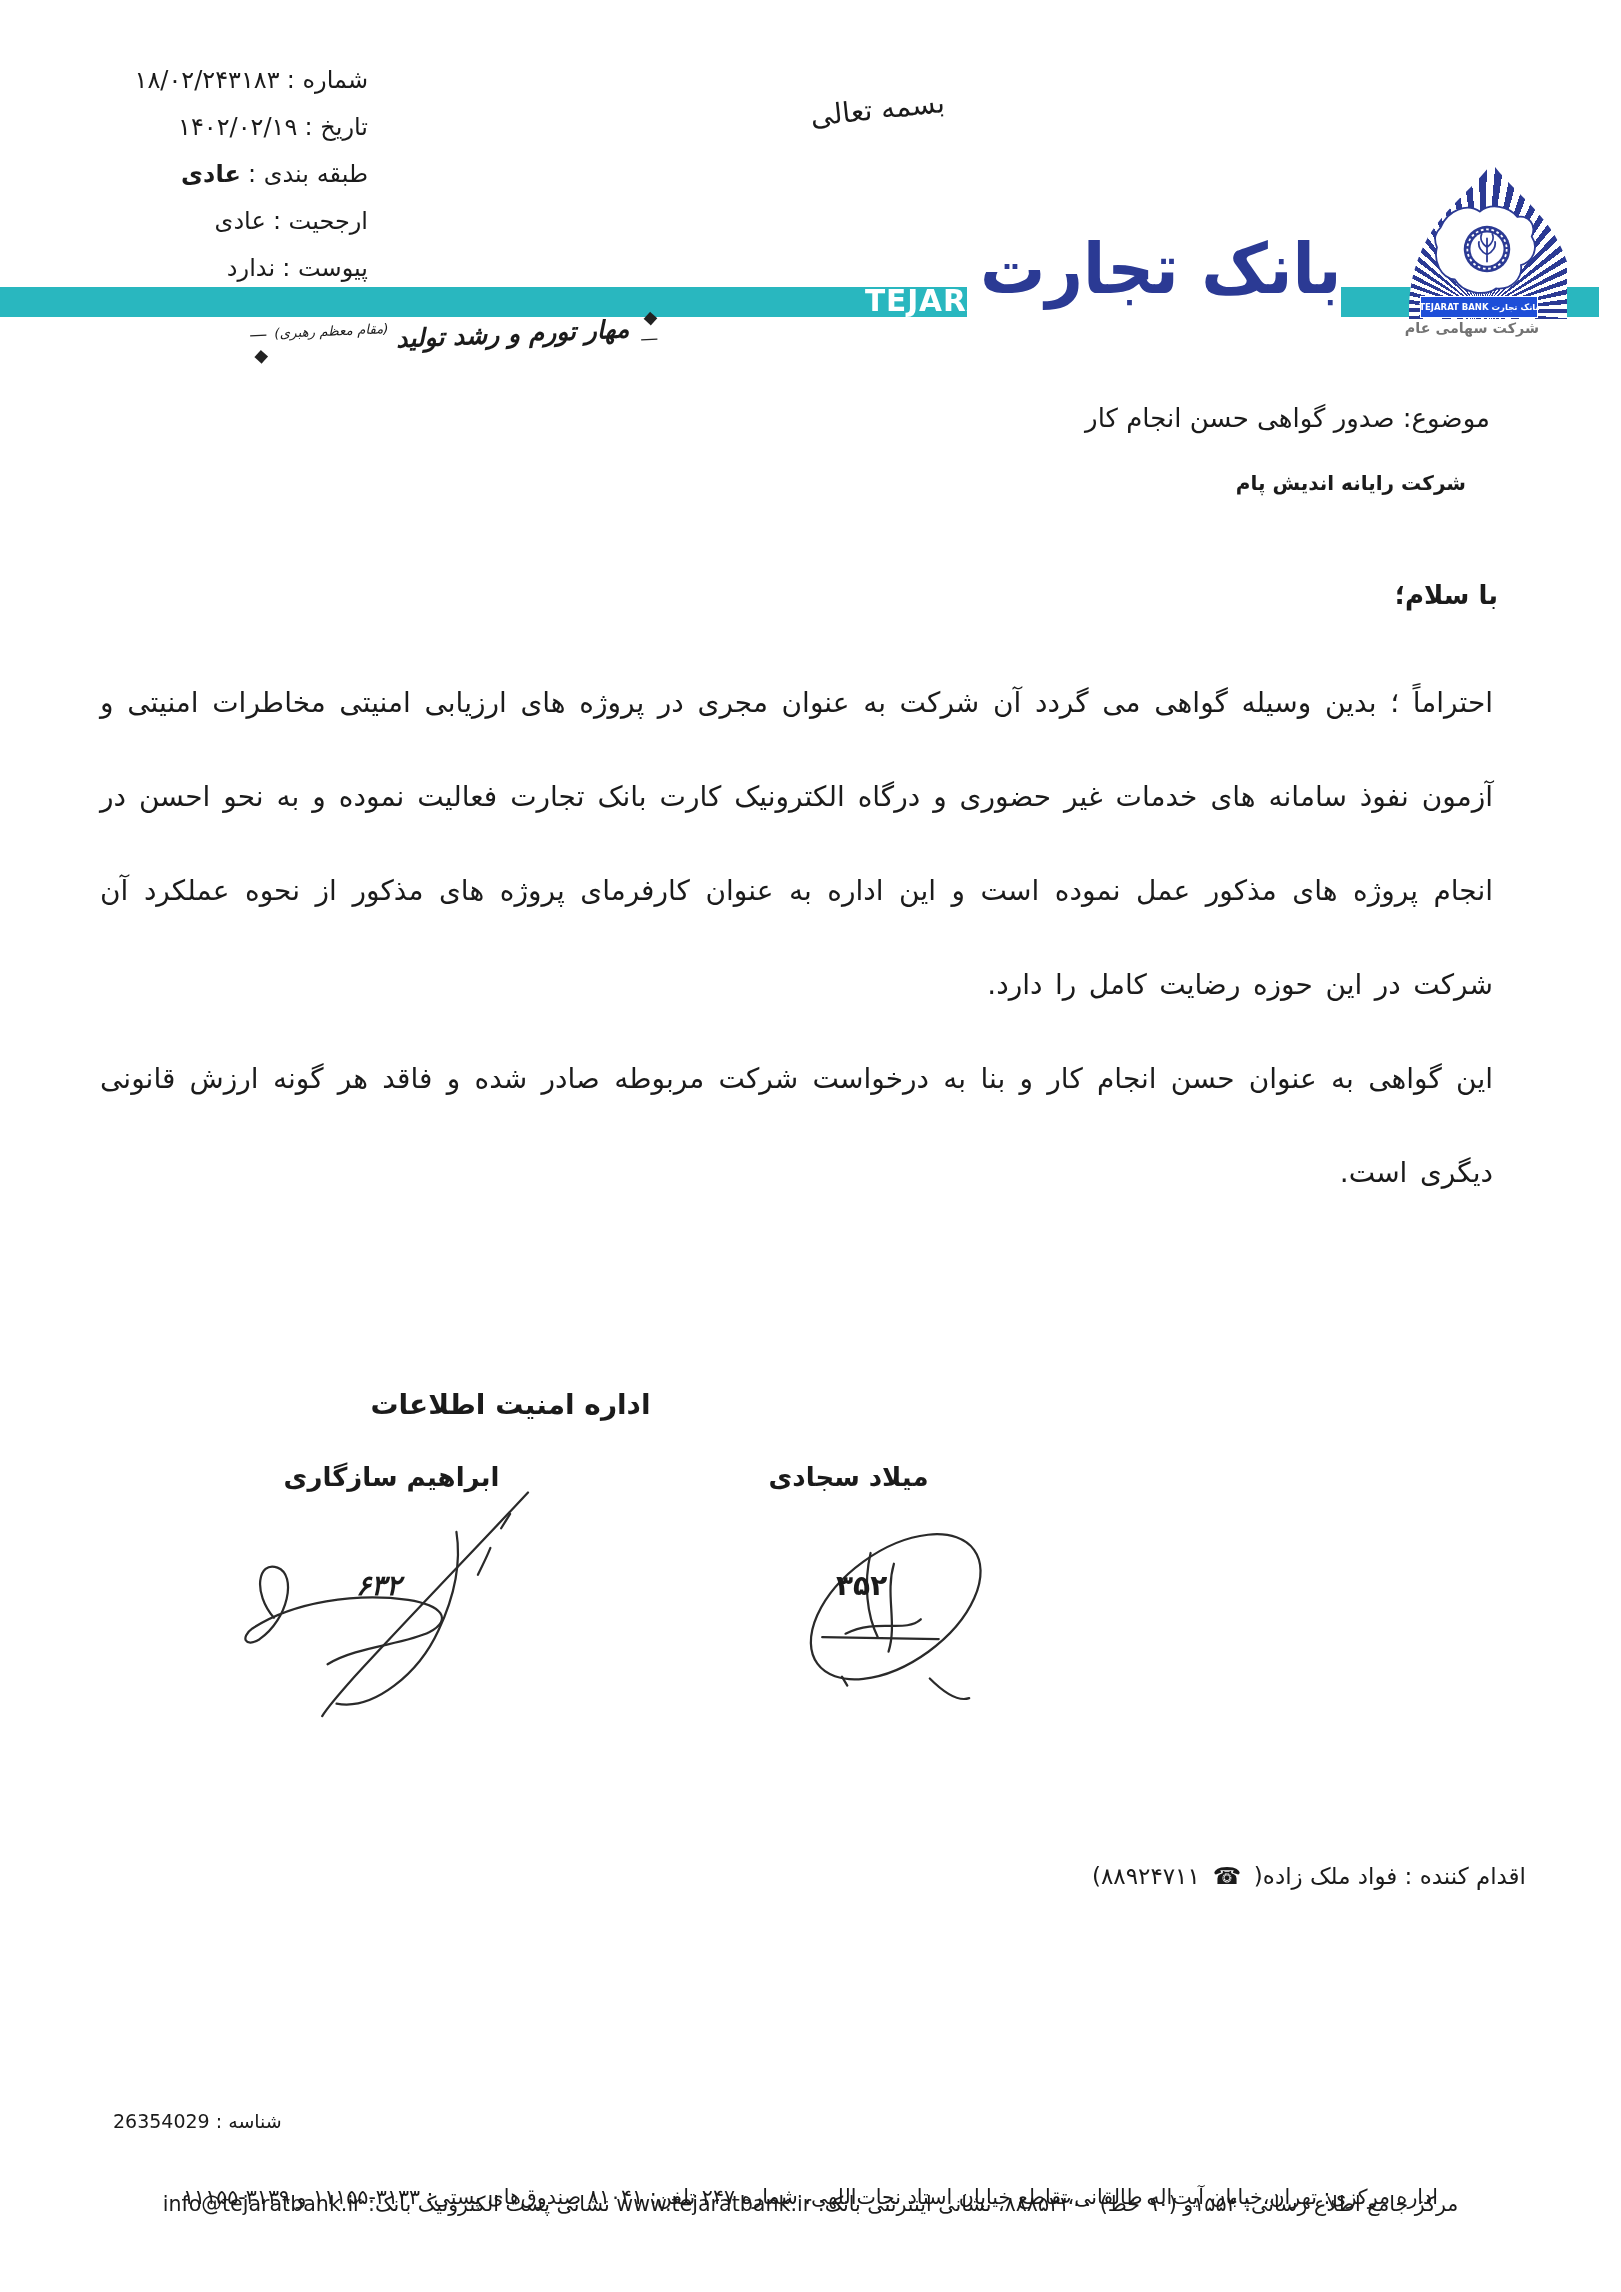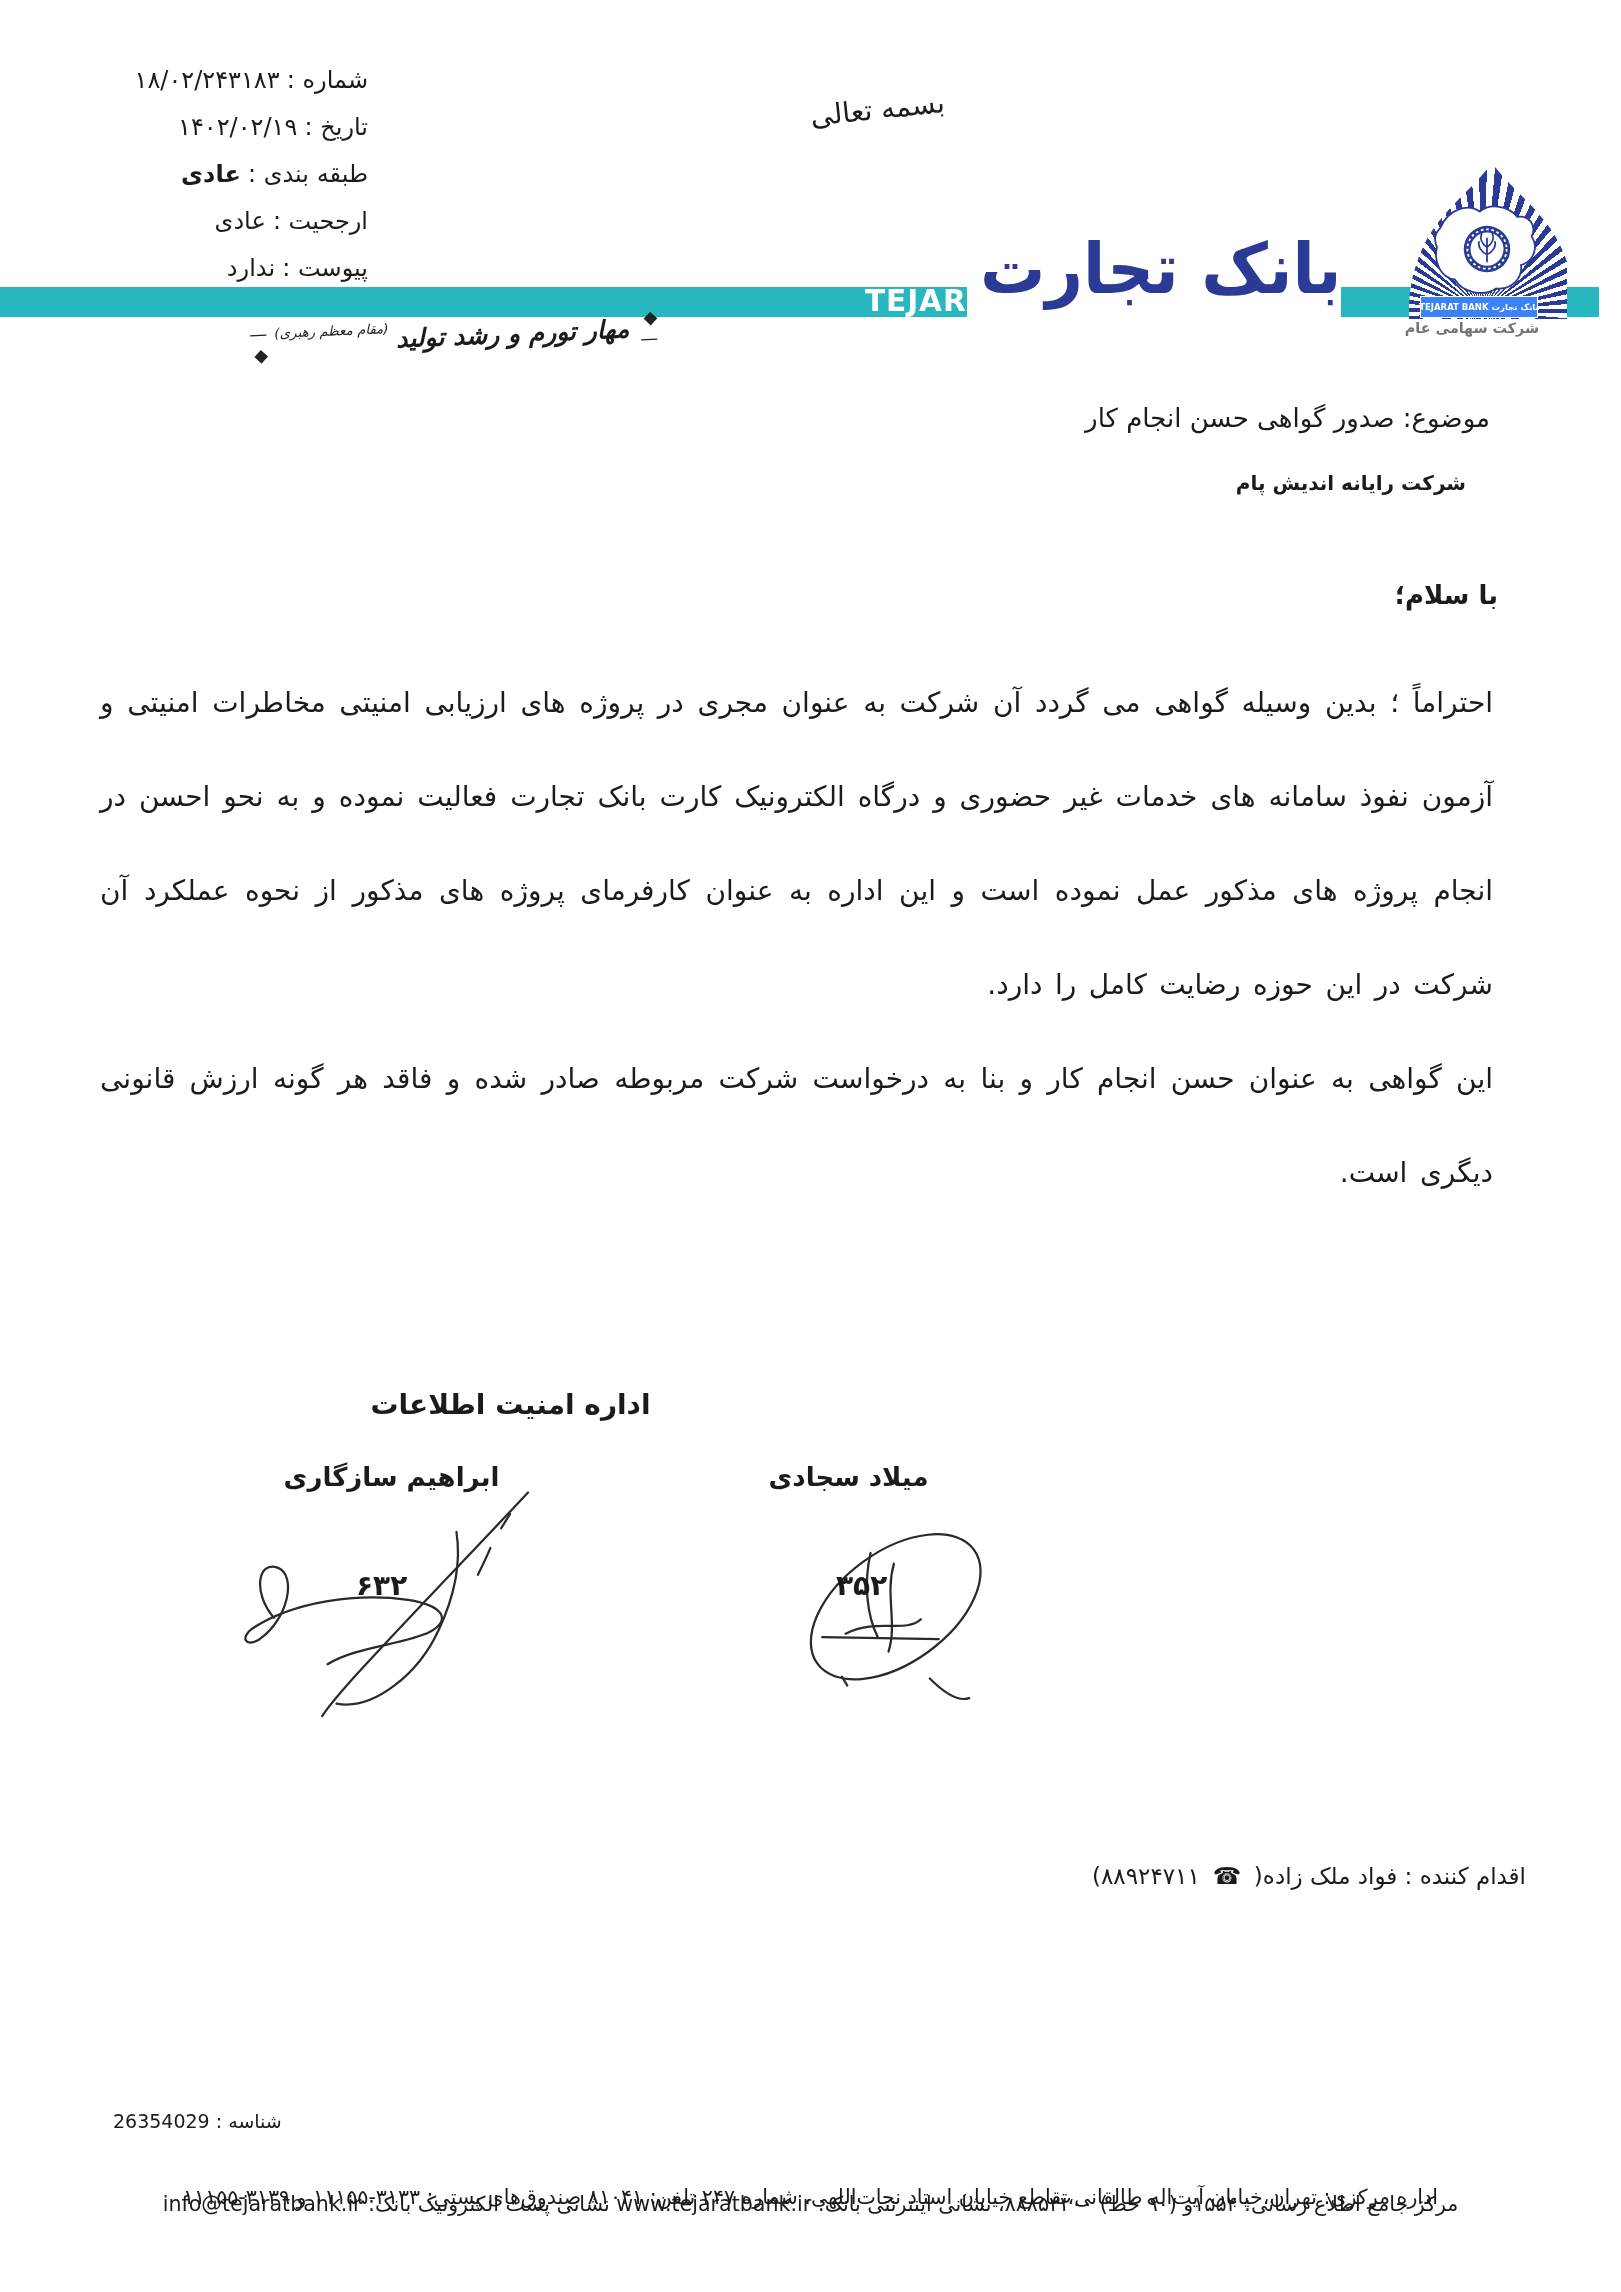--- a/index.html
+++ b/index.html
@@ -20,21 +20,21 @@
   .band-1{left:0;width:967px;}
   .band-2{left:1341px;width:280px;}
   .band-latin{position:absolute;left:865px;top:287px;font-size:29.6px;line-height:29.6px;font-weight:bold;
     color:#ffffff;letter-spacing:0.9px;z-index:2;white-space:nowrap;}
   .logotype-fa{position:absolute;left:1048px;top:227px;width:304px;text-align:center;font-size:70px;
     line-height:1.2;font-weight:bold;color:#2b3a94;z-index:3;white-space:nowrap;transform:scaleX(0.93);direction:rtl;}
   .emblem-rays{position:absolute;left:1397px;top:161px;width:170px;height:158px;z-index:3;
     background:repeating-conic-gradient(from 250deg at 50% 95%, #2b3a94 0deg 3.2deg, #ffffff 3.2deg 6.4deg);
     clip-path:path('M95 2 C 76 28, 44 50, 28 82 C 16 106, 12 128, 12 150 L12 162 C 38 172, 64 176, 95 176 C 126 176, 152 172, 178 162 L178 150 C 178 128, 174 106, 162 82 C 146 50, 114 28, 95 2 Z');}
   .emblem-map{position:absolute;left:1428px;top:197px;z-index:4;}
-  .emblem-label{position:absolute;left:1420px;top:296px;width:116px;height:19.7px;background:#3b82f6;
+  .emblem-label{position:absolute;left:1420px;top:296px;width:116px;height:19.7px;background:#1d4ed8;
     border:1.8px solid #ffffff;z-index:5;display:flex;align-items:center;justify-content:center;
     color:#ffffff;font-size:8.5px;font-weight:bold;white-space:nowrap;direction:rtl;}
   .emblem-sub{position:absolute;left:1419px;top:320px;width:120px;text-align:center;z-index:5;
     color:#737373;font-size:14.3px;font-weight:bold;direction:rtl;white-space:nowrap;}
   
   .slogan{position:absolute;left:246px;top:315px;width:412px;direction:rtl;display:flex;
     align-items:center;justify-content:center;gap:7.2px;transform:rotate(-2.5deg);font-style:italic;}
   .slogan-main{font-size:25px;font-weight:bold;white-space:nowrap;}
   .slogan-attr{font-size:13.4px;transform:translateY(-10.7px);white-space:nowrap;}
   .orn{font-size:18px;font-style:normal;color:#222;}
@@ -49,21 +49,21 @@
   .dept{position:absolute;top:1388px;left:336px;width:349px;text-align:center;direction:rtl;
     font-size:28px;font-weight:bold;white-space:nowrap;}
   .signer{position:absolute;top:1462px;direction:rtl;font-size:26px;font-weight:bold;text-align:center;white-space:nowrap;}
   .signer-right{left:750px;width:197px;text-align:center;}
   .signer-left{left:273px;width:237px;}
   .sig{position:absolute;}
   .sig path,.sig ellipse{fill:none;stroke:#2a2a2a;stroke-width:2.5;stroke-linecap:round;}
   .sig-left{left:222px;top:1485px;}
   .sig-right{left:763px;top:1501px;}
   .code{position:absolute;font-size:28px;font-weight:bold;direction:rtl;white-space:nowrap;}
-  .code-left{left:356px;top:1569px;}
+  .code-left{left:356px;top:1569px;font-style:italic;}
   .code-right{left:836px;top:1569px;}
   
   .action-line{position:absolute;top:1863px;right:73px;direction:rtl;font-size:23px;white-space:nowrap;}
   .action-line .tel{font-size:23px;margin:0 5.4px;}
   .footer-id{position:absolute;top:2110px;left:113px;direction:rtl;font-size:19px;white-space:nowrap;}
   .footer-line{position:absolute;left:0;width:1621px;text-align:center;direction:rtl;font-size:20.6px;white-space:nowrap;}
   .footer-address{top:2157px;margin-top:28px;}
   .footer-contact{top:2192px;}
 </style>
 </head>

